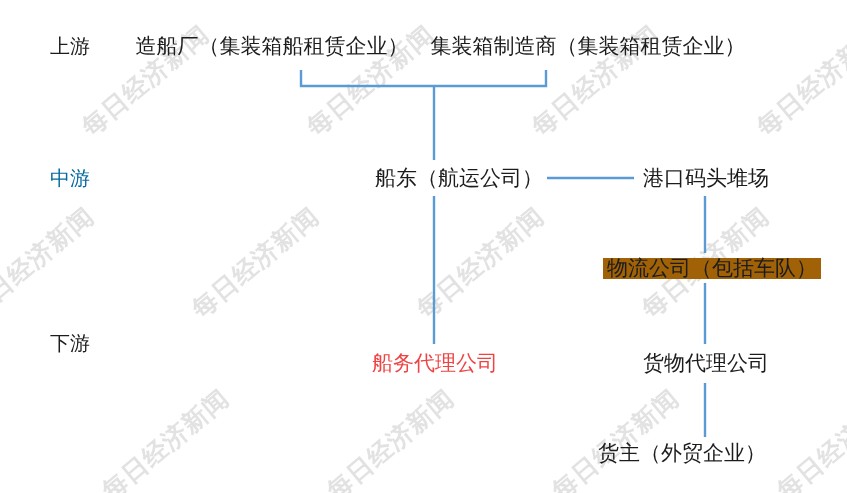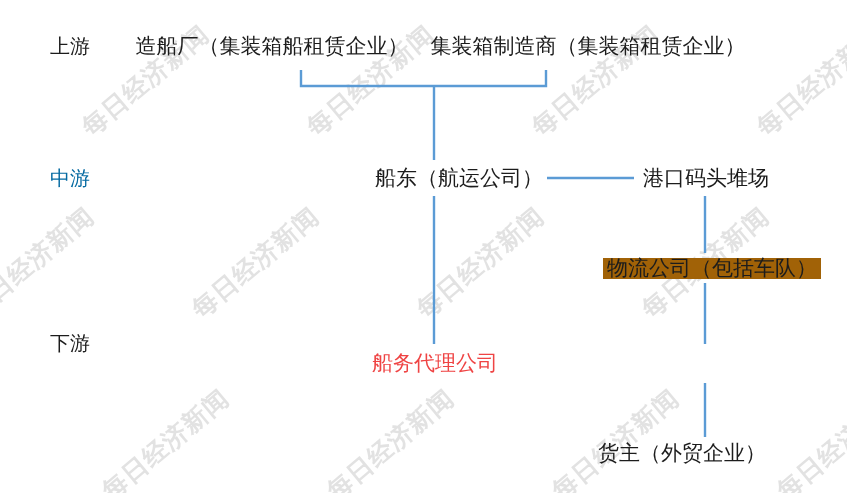--- a/index.html
+++ b/index.html
@@ -123,16 +123,17 @@
     <div class="tier" style="left: 50px; top: 333px; color: rgb(28, 28, 28);">下游</div>
 
     <div class="node centered" style="left: 272px; top: 36px; color: rgb(28, 28, 28);">造船厂（集装箱船租赁企业）</div>
     <div class="node centered" style="left: 588px; top: 36px; color: rgb(28, 28, 28);">集装箱制造商（集装箱租赁企业）</div>
 
     <div class="node centered" style="left: 459px; top: 168px; color: rgb(28, 28, 28);">船东（航运公司）</div>
     <div class="node centered" style="left: 706px; top: 168px; color: rgb(28, 28, 28);">港口码头堆场</div>
     <div class="node centered halo" style="left: 712px; top: 258px; color: rgb(28, 28, 28);">物流公司（包括车队）</div>
 
     <div class="node centered" style="left: 435px; top: 353px; color: #ef4444;">船务代理公司</div>
+    <div class="node centered" style="left: 706px; top: 353px; color: rgb(28, 28, 28);">货物代理公司</div>
     <div class="node centered" style="left: 682px; top: 443px; color: rgb(28, 28, 28);">货主（外贸企业）</div>
 
   </div>
 </div>
 
 </body></html>

